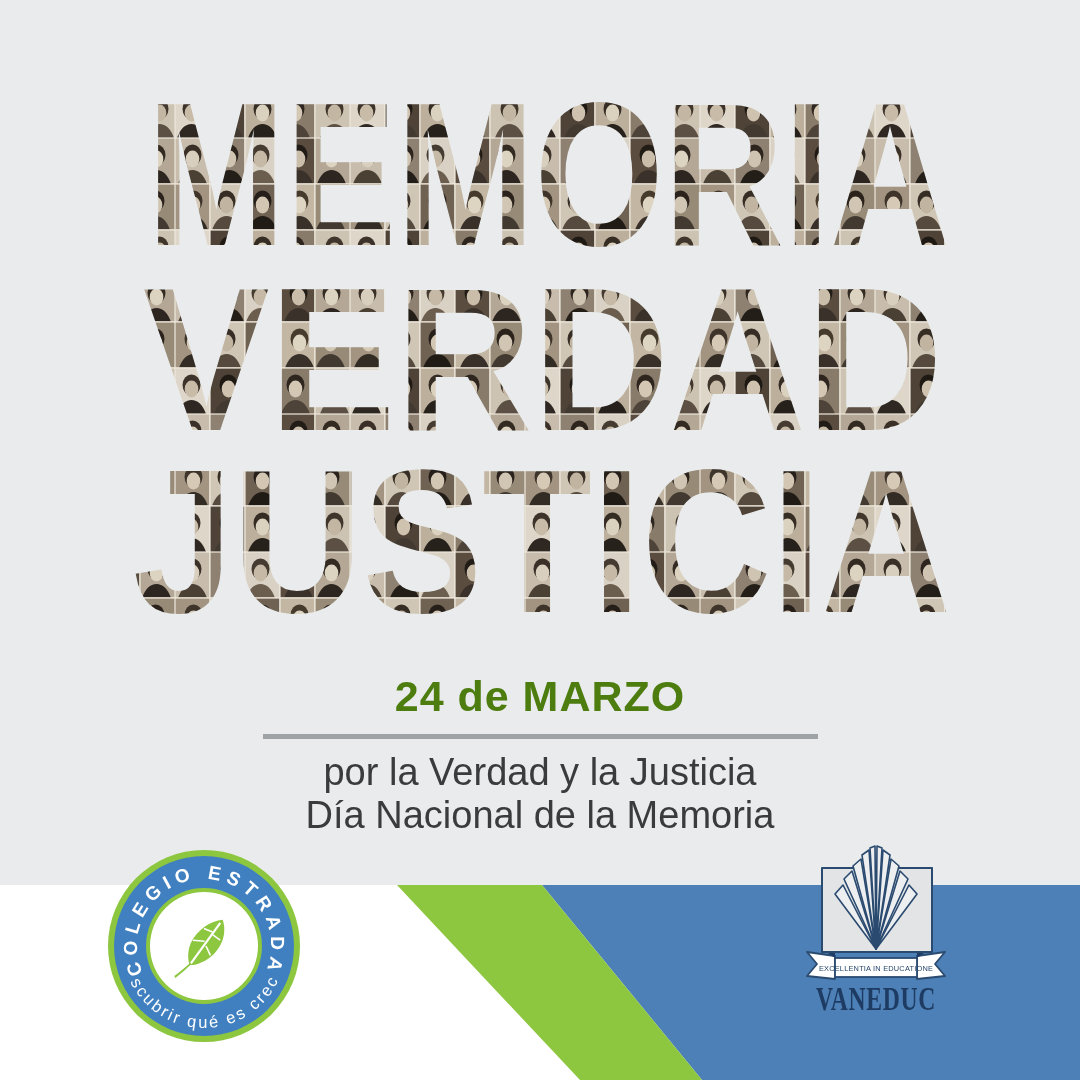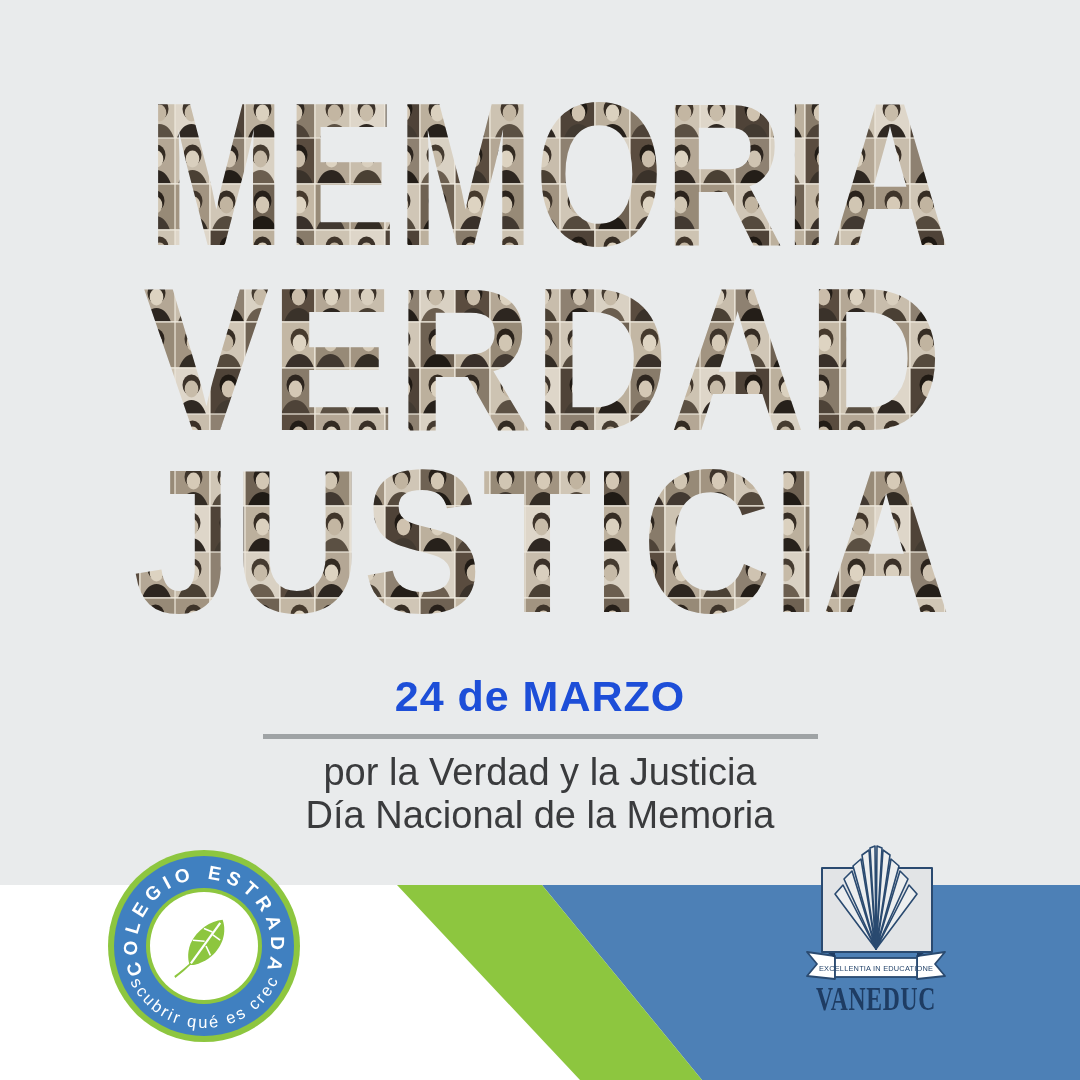--- a/index.html
+++ b/index.html
@@ -15,21 +15,21 @@
     clip-path:polygon(397px 0,542px 0,702px 195px,580px 195px);}
   .blue-panel{position:absolute;left:0;top:0;width:1080px;height:195px;background:#4d80b6;
     clip-path:polygon(542px 0,1080px 0,1080px 195px,702px 195px);}
 
   
   .headline-svg{position:absolute;left:0;top:0;width:1080px;height:640px;}
   .headline-svg text{font-family:"Liberation Sans",sans-serif;font-weight:700;}
 
   
   .heading-block{position:absolute;left:0;top:672px;width:1080px;text-align:center;color:#3a3b3d;}
-  .date-heading{margin:0;font-size:43px;font-weight:700;letter-spacing:1px;color:#1d4ed8;}
+  .date-heading{margin:0;font-size:43px;font-weight:700;letter-spacing:1px;color:#4d7c0f;}
   .divider{width:555px;height:5px;background:#9fa3a5;margin:13px auto 12px auto;}
   .subtitle{margin:0;font-size:38px;font-weight:400;line-height:43px;color:#3a3b3d;}
 
   .badge-svg{position:absolute;left:102px;top:844px;width:204px;height:204px;}
   .badge-svg text{font-family:"Liberation Sans",sans-serif;fill:#ffffff;}
   .badge-top-text{font-size:19px;font-weight:700;letter-spacing:5.5px;}
   .badge-bottom-text{font-size:16.5px;font-weight:400;letter-spacing:2.5px;}
 
   .logo-svg{position:absolute;left:795px;top:840px;width:170px;height:180px;}
   .ribbon-text{font-family:"Liberation Sans",sans-serif;font-size:7.4px;fill:#25456b;letter-spacing:.2px;}

